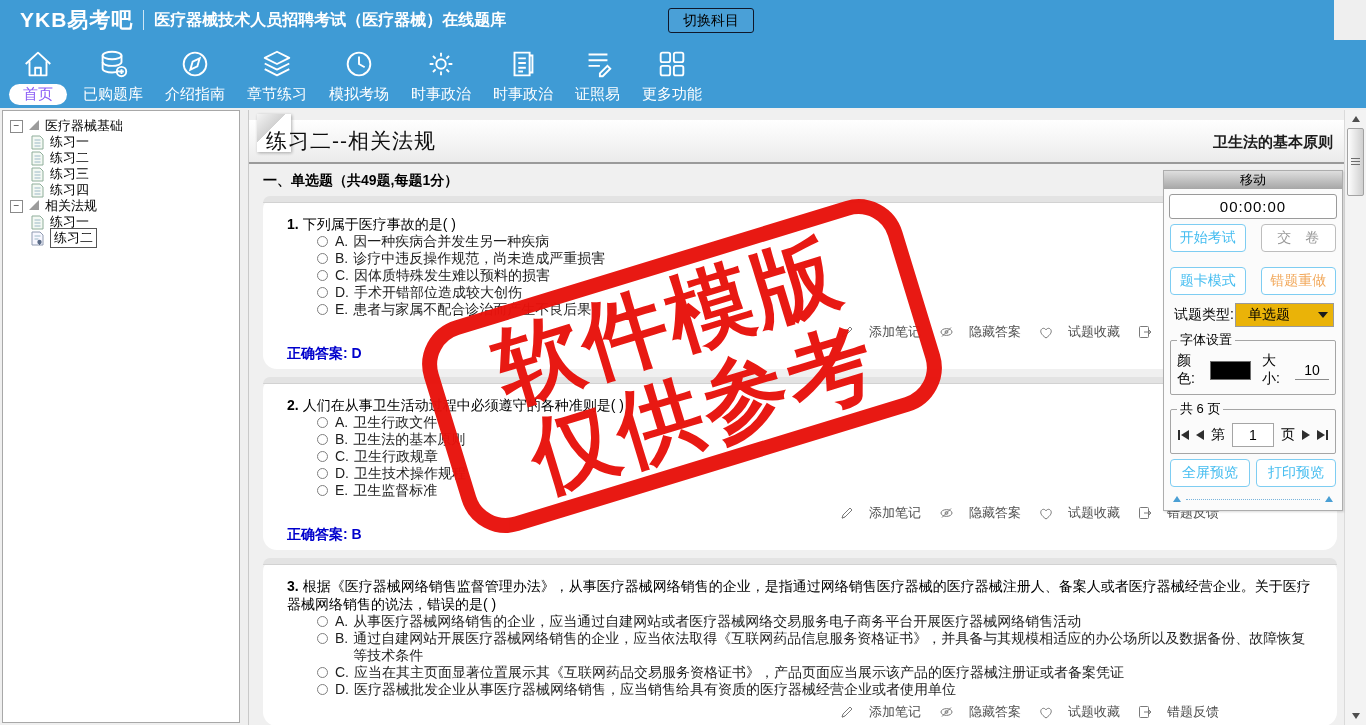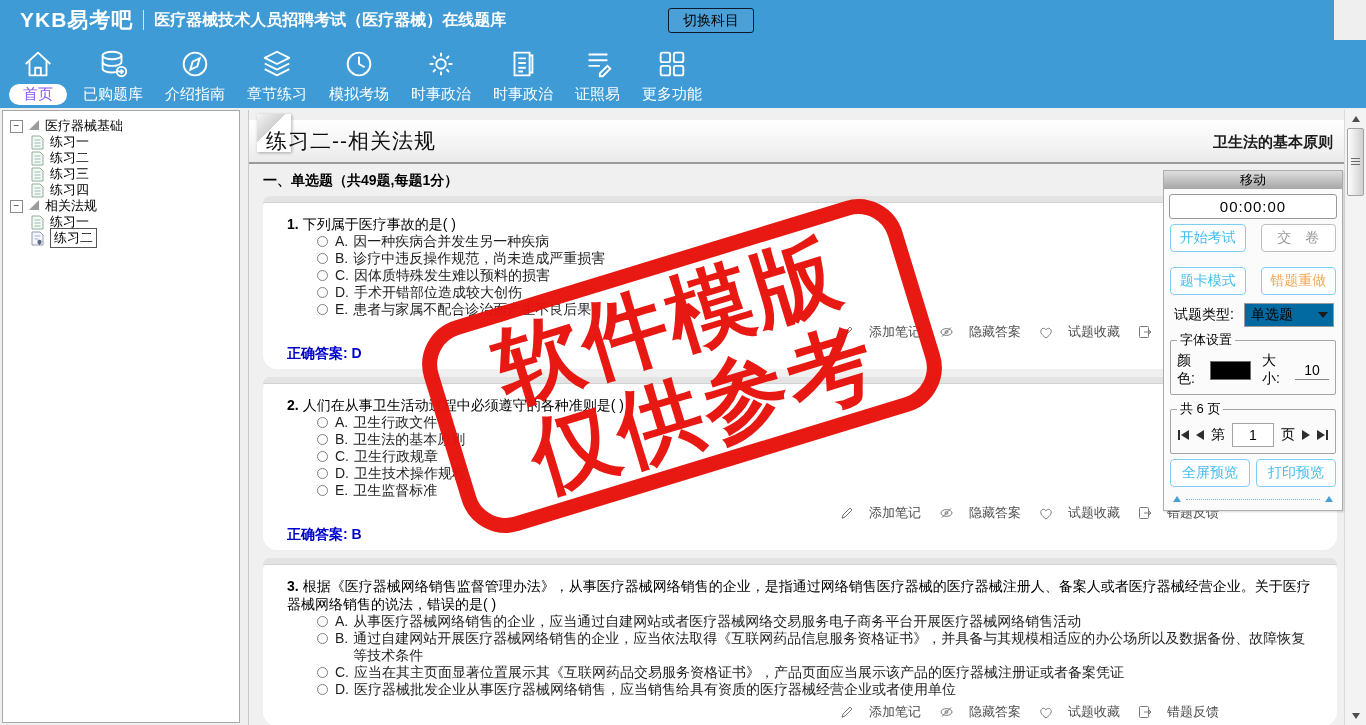--- a/index.html
+++ b/index.html
@@ -49,21 +49,21 @@
   .answer{color:#0000cc;font-size:14px;font-weight:bold;margin-top:5px;height:18px}
   
   .float-panel{position:absolute;left:1163px;top:170px;width:178px;background:#fbfbfb;border:1px solid #adadad;z-index:60;font-size:13px;box-shadow:1px 1px 2px rgba(0,0,0,.15)}
   .panel-drag{height:18px;background:linear-gradient(#dedede,#a6a6a6);text-align:center;font-size:13px;color:#000;line-height:18px;cursor:move}
   .timer{margin:5px;border:1px solid #9a9a9a;background:#fff;height:23px;text-align:center;font-size:15px;line-height:23px;color:#000;border-radius:3px;letter-spacing:1px}
   .btn-grid{display:grid;grid-template-columns:1fr 1fr;gap:15px;margin:1px 6px}
   .pbtn{height:26px;border:1px solid #7ecdf2;border-radius:4px;background:#fff;color:#45bdf0;font-size:14px;display:flex;align-items:center;justify-content:center;cursor:pointer;white-space:pre}
   .pbtn.gray{border-color:#bdbdbd;color:#9b9b9b}
   .pbtn.orange{color:#f2a95c}
   .type-row{display:flex;align-items:center;margin:8px 8px 4px 10px;font-size:14px;color:#000}
-  .select{margin-left:10px;flex:1;border:1px solid #9a9a9a;height:22px;background:#0369a1;display:flex;align-items:center;padding-left:6px;position:relative;font-size:14px;cursor:pointer}
+  .select{margin-left:1px;flex:1;border:1px solid #9a9a9a;height:22px;background:#eab308;display:flex;align-items:center;padding-left:12px;position:relative;font-size:14px;cursor:pointer}
   .select .caret{position:absolute;right:5px;top:8px;width:0;height:0;border-left:5px solid transparent;border-right:5px solid transparent;border-top:6px solid #1b1b1b}
   .float-panel fieldset{margin:0 6px 5px;border:1px solid #a5a5a5;padding:3px 6px 6px;border-radius:2px}
   .float-panel legend{font-size:13px;padding:0 3px;color:#000}
   .font-row{display:flex;align-items:center;gap:5px;font-size:14px;color:#000}
   .swatch{width:44px;height:17px;background:#000;border:1px solid #6e6e6e;cursor:pointer}
   .size-input{width:30px;border:0;border-bottom:1px solid #8a8a8a;text-align:center;font-size:14px;background:transparent;font-family:inherit}
   .pager-row{display:flex;align-items:center;justify-content:center;gap:7px;margin-top:2px;font-size:14px;color:#000}
   .tri-l{width:0;height:0;border-top:5px solid transparent;border-bottom:5px solid transparent;border-right:8px solid #2e2e2e;cursor:pointer}
   .tri-r{width:0;height:0;border-top:5px solid transparent;border-bottom:5px solid transparent;border-left:8px solid #2e2e2e;cursor:pointer}
   .vbar{width:2px;height:10px;background:#2e2e2e}

